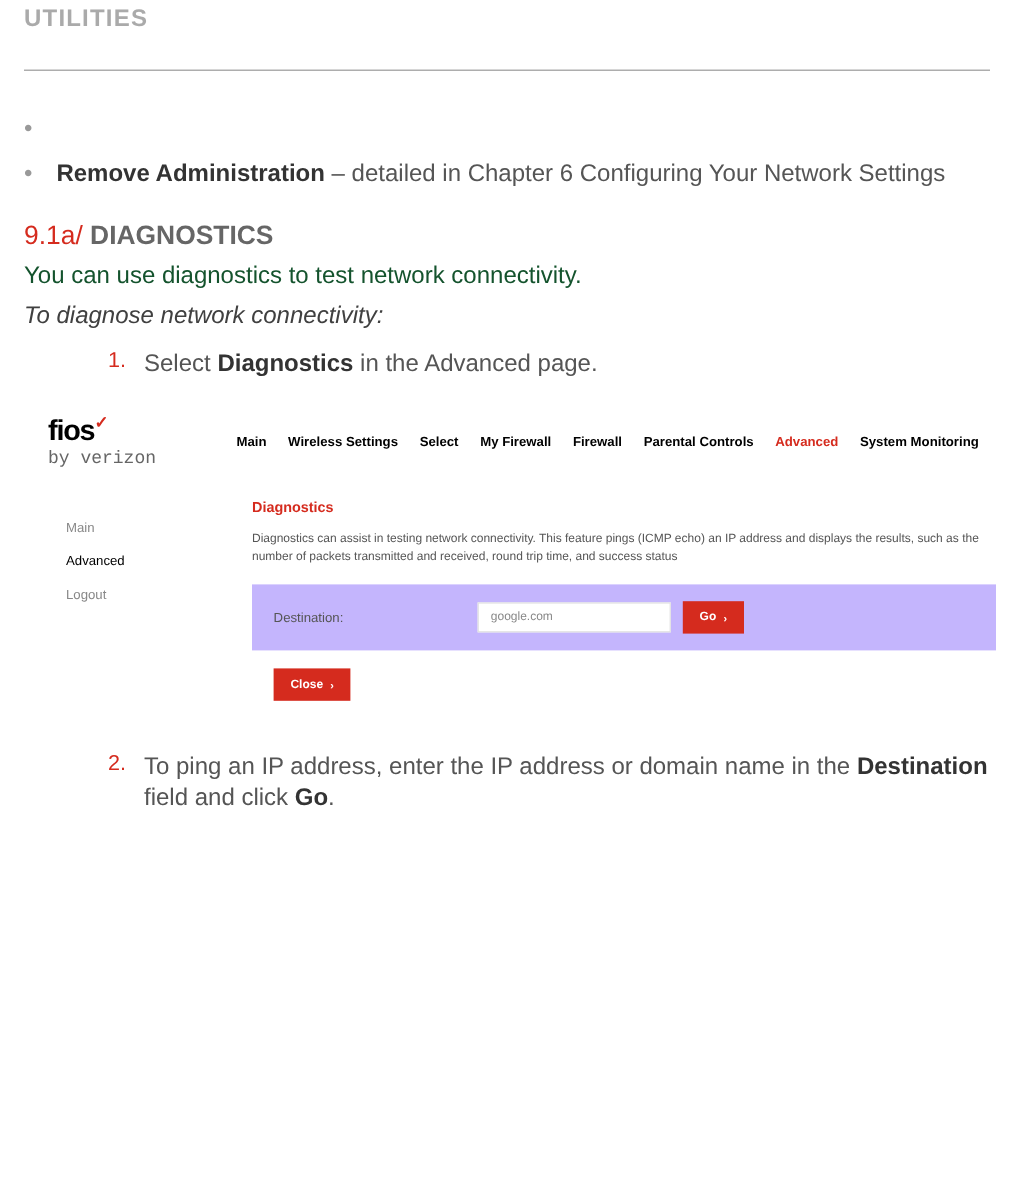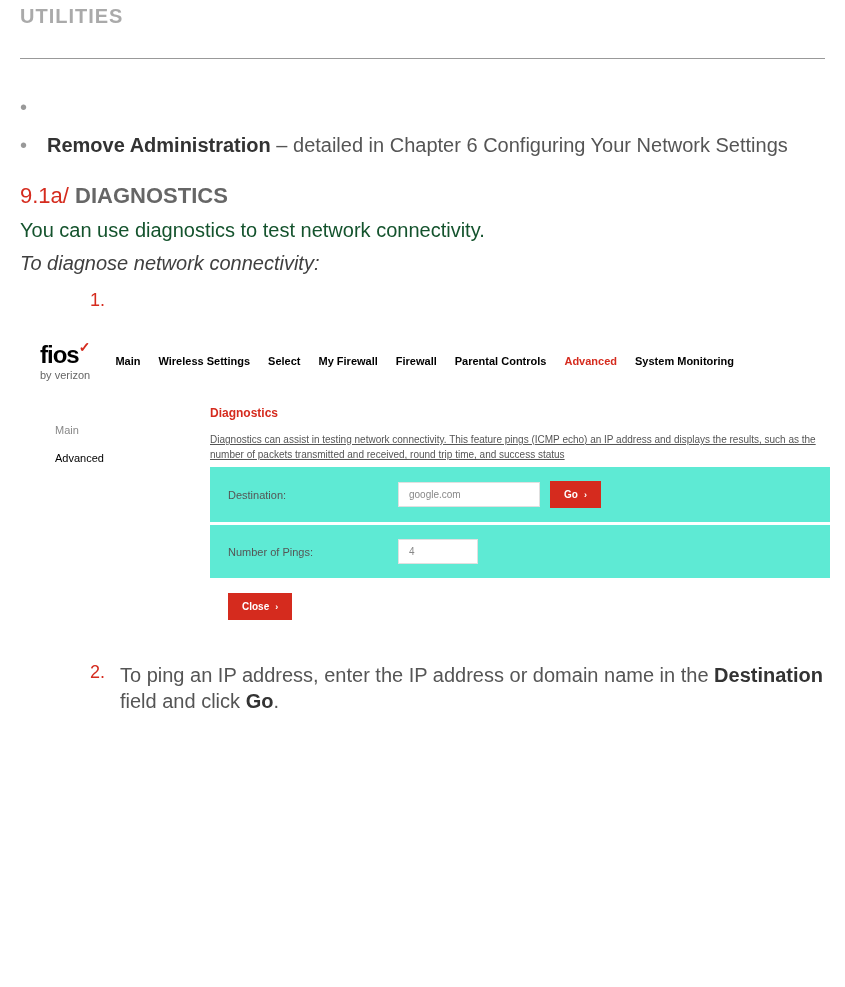--- a/index.html
+++ b/index.html
@@ -89,20 +89,21 @@
       color: #333;
     }
     .screenshot {
       margin: 10px 0 30px 20px;
       width: 790px;
     }
     .app-header {
       display: flex;
       padding: 10px 0;
       margin-bottom: 15px;
+      gap: 42px;
     }
     .logo {
       display: flex;
       flex-direction: column;
       margin-right: 25px;
     }
     .logo-main {
       display: flex;
       align-items: flex-start;
     }
@@ -112,22 +113,23 @@
       color: #000;
       letter-spacing: -1px;
     }
     .logo-check {
       color: #d52b1e;
       font-size: 14px;
       font-weight: bold;
       margin-top: -2px;
     }
     .logo-sub {
-      font-size: 11px;
+      font-size: 15px;
       color: #666;
+      font-family: Liberation Mono, monospace;
     }
     .nav {
       display: flex;
       gap: 18px;
       align-items: center;
     }
     .nav-item {
       font-size: 11px;
       font-weight: bold;
       color: #000;
@@ -159,49 +161,48 @@
     .panel-title {
       font-size: 12px;
       font-weight: bold;
       color: #d52b1e;
       margin-bottom: 12px;
     }
     .panel-desc {
       font-size: 10px;
       color: #555;
       line-height: 1.5;
-      margin-bottom: 5px;
-      text-decoration: underline;
+      margin-bottom: 15px;
     }
     .subsection-label {
       font-size: 11px;
       font-weight: bold;
       color: #000;
       margin-left: 10px;
       margin-bottom: 8px;
     }
     .form-row {
-      background: #5eead4;
+      background: #c4b5fd;
       padding: 14px 18px;
       margin-bottom: 3px;
       display: flex;
       align-items: center;
     }
     .form-label {
       font-size: 11px;
       color: #555;
       width: 170px;
     }
     .form-input {
       border: 1px solid #e0e0e0;
       background: #fff;
       padding: 6px 10px;
       font-size: 10px;
       color: #888;
-      width: 142px;
+      width: 161px;
       margin-right: 10px;
     }
     .form-input.small {
       width: 80px;
     }
     .btn {
       background: #d52b1e;
       color: #fff;
       font-size: 10px;
       font-weight: bold;
@@ -239,20 +240,23 @@
 
 <h2 class="section-heading">
   <span class="section-num">9.1a/</span><span> DIAGNOSTICS</span>
 </h2>
 <p class="intro-text">You can use diagnostics to test network connectivity.</p>
 <p class="subheading-italic">To diagnose network connectivity:</p>
 
 <div class="step-list">
   <div class="step-item">
     <span class="step-num">1.</span>
+    <span class="step-text">
+      <span>Select </span><strong>Diagnostics</strong><span> in the Advanced page.</span>
+    </span>
   </div>
 </div>
 
 <div class="screenshot">
   <div class="app-header">
     <div class="logo">
       <div class="logo-main">
         <span class="logo-text">fios</span>
         <span class="logo-check">✓</span>
       </div>
@@ -267,39 +271,36 @@
       <span class="nav-item">Parental Controls</span>
       <span class="nav-item active">Advanced</span>
       <span class="nav-item">System Monitoring</span>
     </div>
   </div>
 
   <div class="app-body">
     <div class="sidebar">
       <div class="sidebar-item">Main</div>
       <div class="sidebar-item active">Advanced</div>
+      <div class="sidebar-item">Logout</div>
     </div>
 
     <div class="main-panel">
       <div class="panel-title">Diagnostics</div>
       <div class="panel-desc">Diagnostics can assist in testing network connectivity. This feature pings (ICMP echo) an IP address and displays the results, such as the number of packets transmitted and received, round trip time, and success status</div>
 
       <div class="form-row">
         <span class="form-label">Destination:</span>
         <input class="form-input" value="google.com" style="">
         <button class="btn">
           <span>Go</span>
           <span class="btn-chevron">›</span>
         </button>
       </div>
 
-      <div class="form-row">
-        <span class="form-label">Number of Pings:</span>
-        <input class="form-input small" value="4" style="">
-      </div>
 
 
       <div class="close-row">
         <button class="btn">
           <span>Close</span>
           <span class="btn-chevron">›</span>
         </button>
       </div>
     </div>
   </div>

